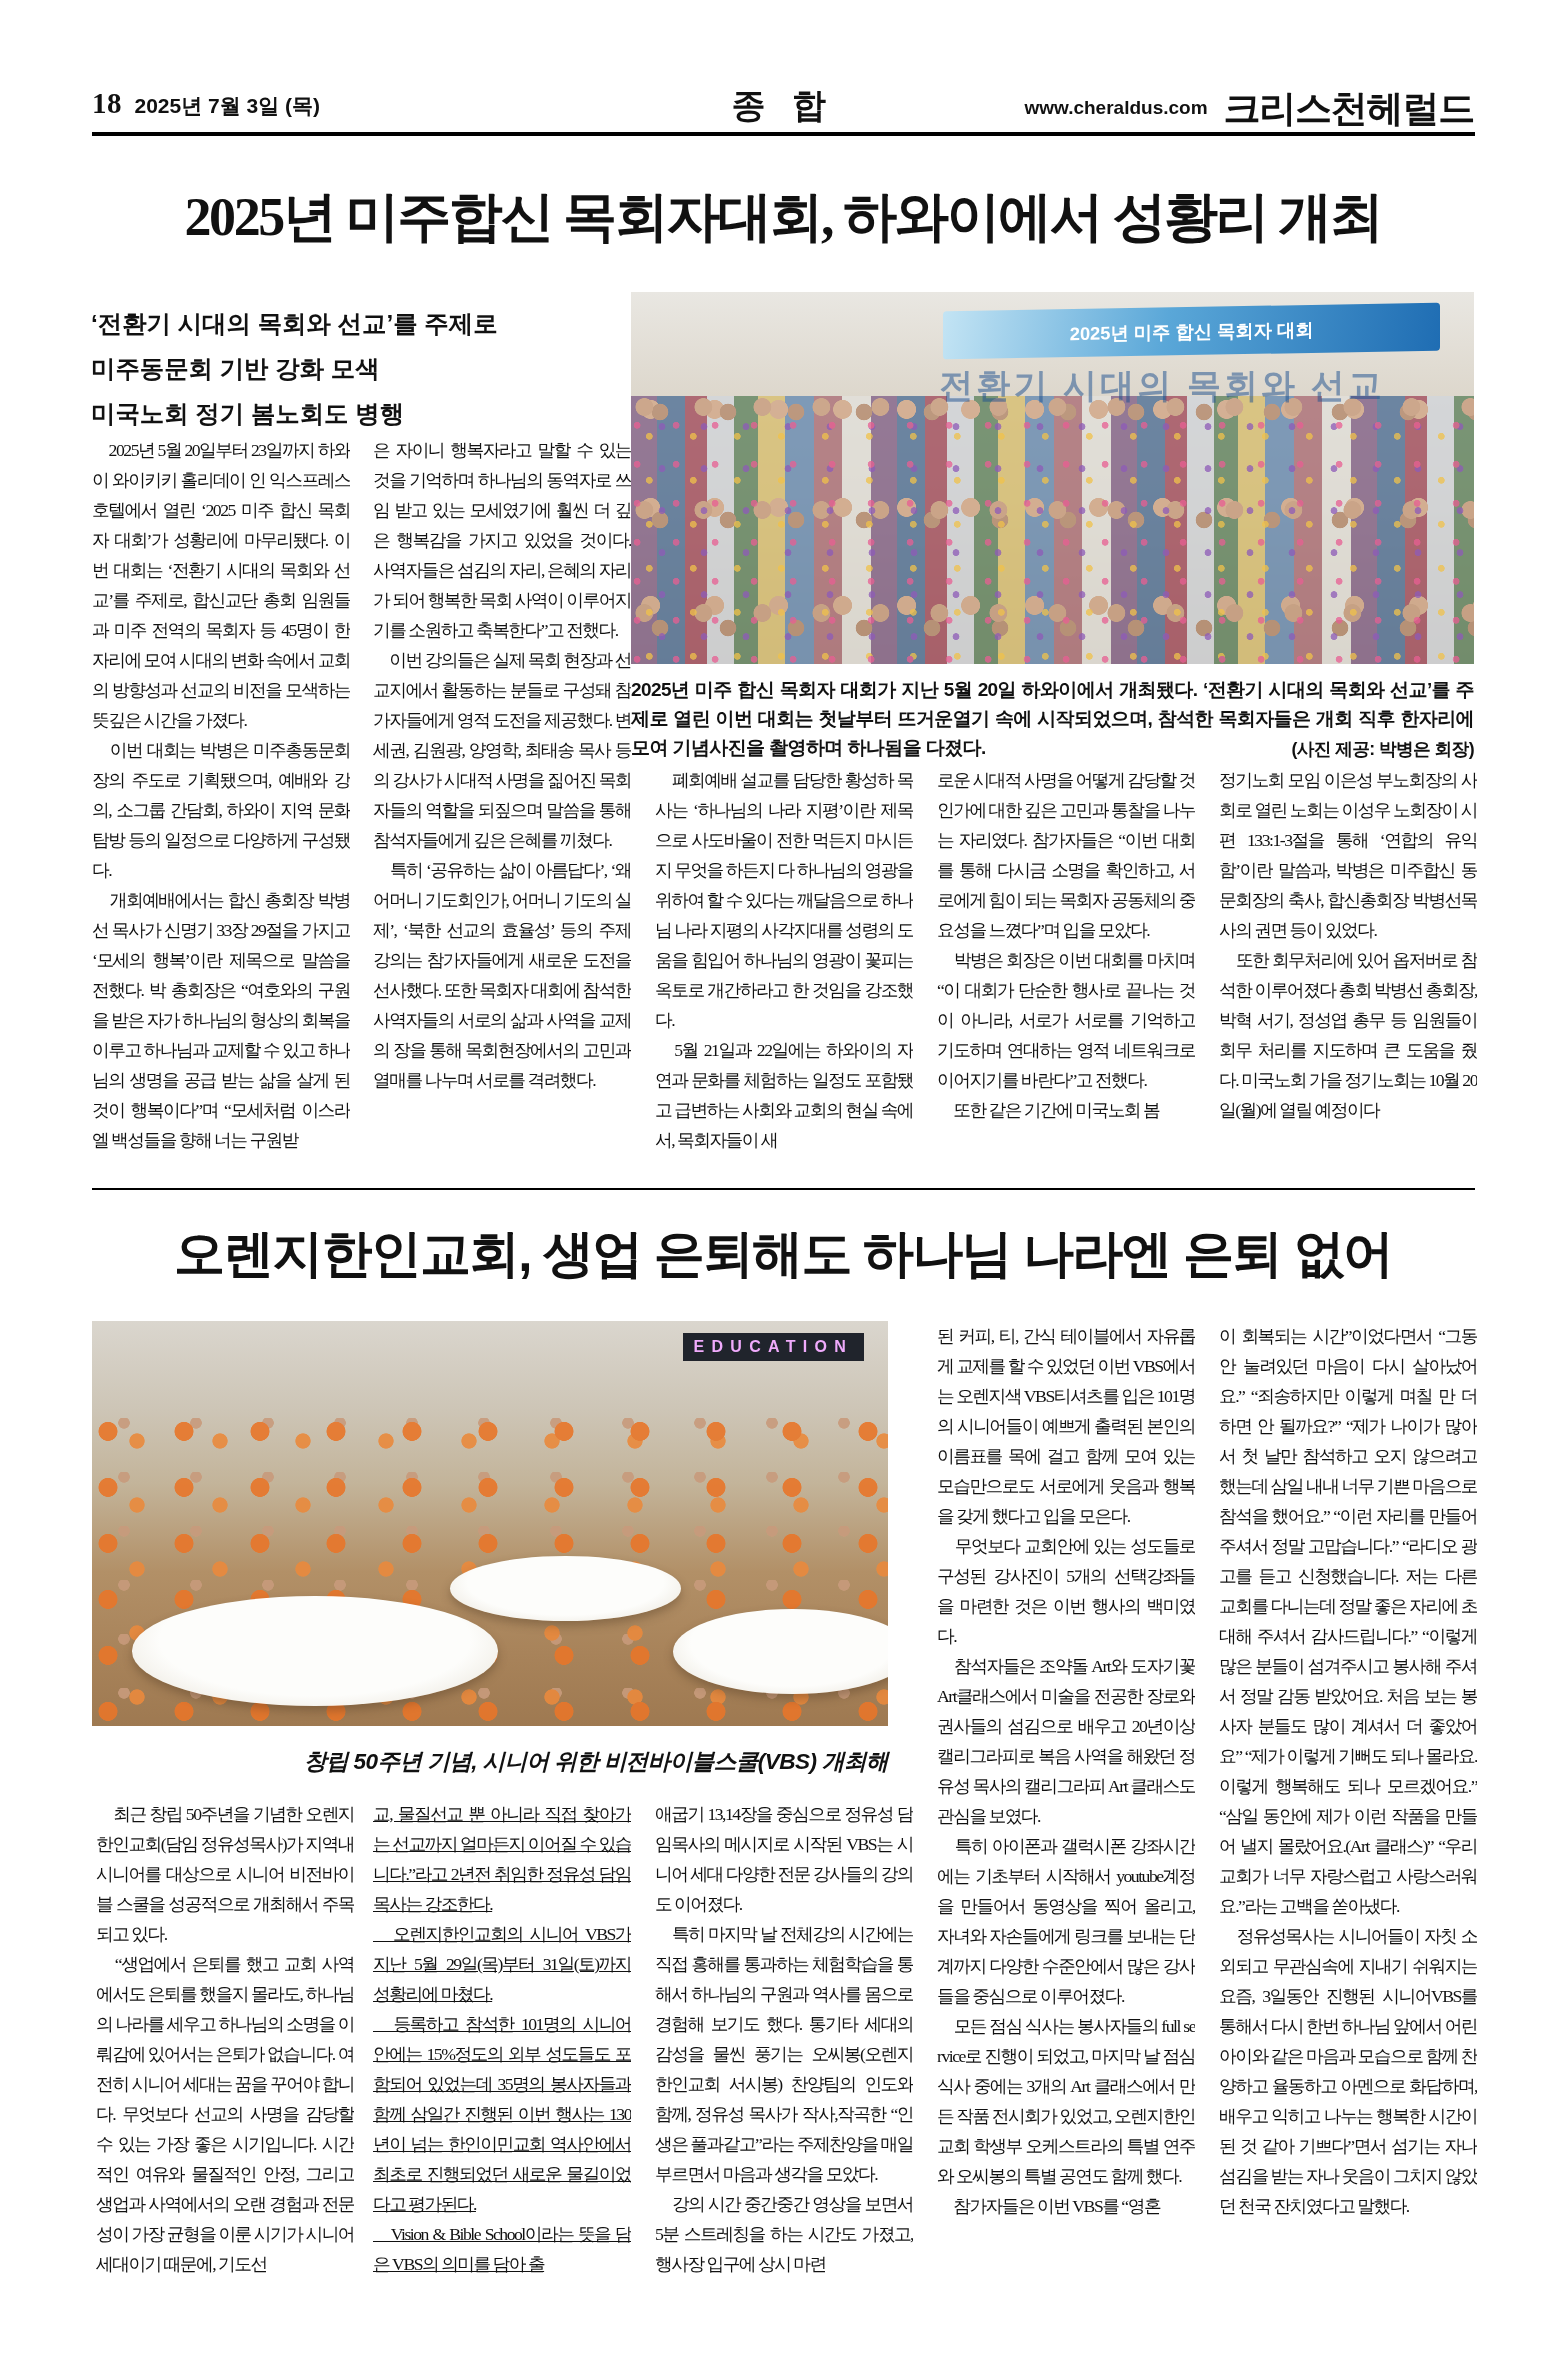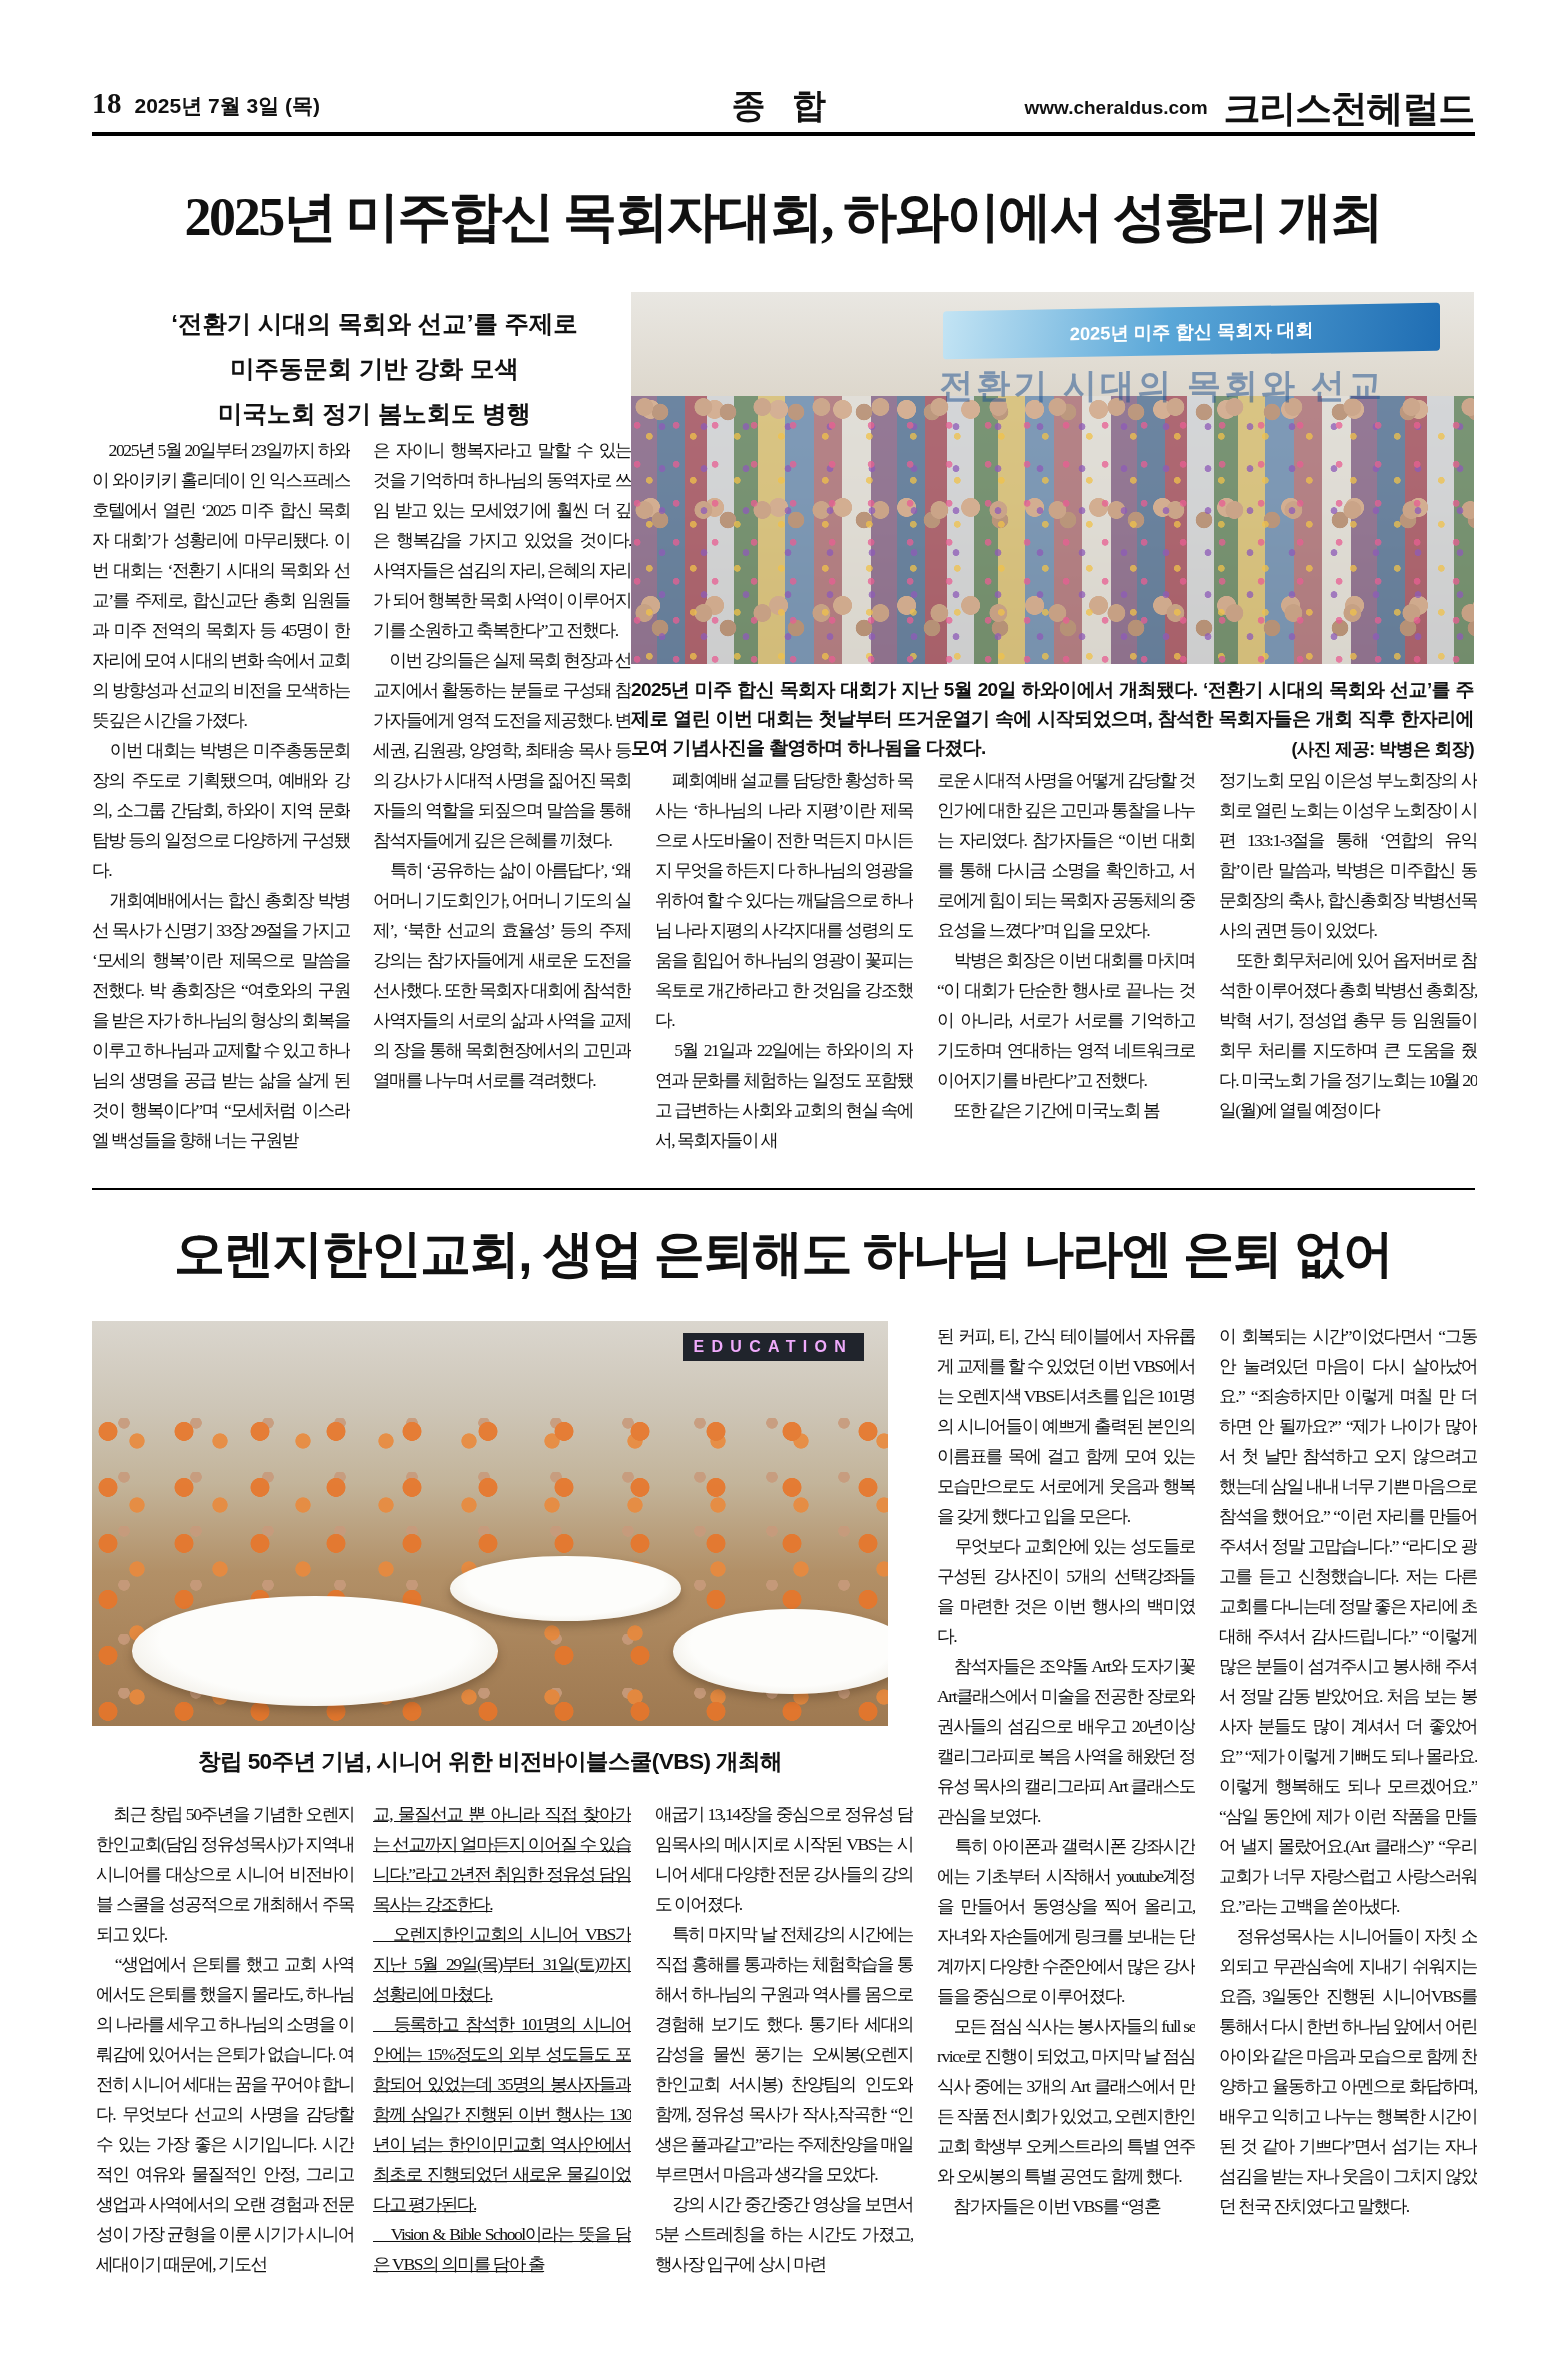--- a/index.html
+++ b/index.html
@@ -14,21 +14,21 @@
              font-family:"Liberation Sans",sans-serif;font-size:34px;font-weight:800;letter-spacing:8.6px;}
   .mh-right{position:absolute;right:92px;top:84px;white-space:nowrap;text-align:right;}
   .site-url{font-family:"Liberation Sans",sans-serif;font-size:19px;font-weight:600;vertical-align:7.3px;}
   .masthead-logo{font-family:"Liberation Sans",sans-serif;font-size:37px;font-weight:900;letter-spacing:-1.2px;margin-left:13.4px;}
   .rule-top{position:absolute;left:92px;top:132px;width:1383px;height:3.7px;background:#000;}
   .rule-mid{position:absolute;left:92px;top:1188px;width:1383px;height:1.8px;background:#000;}
 
   
   .a1-headline{position:absolute;left:0;right:0;top:181px;margin:0;text-align:center;
                font-size:54px;font-weight:700;letter-spacing:-2.4px;white-space:nowrap;}
-  .a1-subheads{position:absolute;left:108px;top:301px;width:533px;text-align:center;
+  .a1-subheads{position:absolute;left:91px;top:301px;width:533px;
                font-family:"Liberation Sans",sans-serif;font-size:24.4px;font-weight:700;line-height:45px;}
 
   
   .col{position:absolute;width:258px;font-size:17.7px;line-height:30px;letter-spacing:-1.5px;
        text-align:justify;word-break:break-all;overflow:hidden;}
   .col p{margin:0;}
   .a1c1{left:92px; top:435px; height:753px;}
   .a1c2{left:373px; top:435px; height:753px;}
   .a1c3{left:655px;top:765px;height:423px;}
   .a1c4{left:937px;top:765px;height:423px;}
@@ -79,22 +79,22 @@
           box-shadow:0 4.9px 9.8px rgba(70,50,30,.35);}
   .photo2 .t1{left:5%;bottom:5%;width:46%;height:27%;}
   .photo2 .t2{left:45%;bottom:26%;width:29%;height:16%;}
   .photo2 .t3{left:73%;bottom:8%;width:30%;height:21%;}
   .photo2 .people{position:absolute;left:0;top:24%;width:100%;height:76%;opacity:.9;
      background-image:
        radial-gradient(circle 9.8px at 16px 13.4px,#e8762a 0 9.2px,rgba(0,0,0,0) 9.8px),
        radial-gradient(circle 8px at 45px 23px,#ea8a3d 0 7.3px,rgba(0,0,0,0) 8px),
        radial-gradient(circle 6.1px at 32px 4.9px,#c89b7c 0 5.5px,rgba(0,0,0,0) 6.1px);
      background-size:76px 56px,83px 64px,72px 54px;}
-  .caption2{position:absolute;left:92px;top:1746px;width:796px;text-align:center;
-            font-family:"Liberation Sans",sans-serif;font-size:22.6px;font-weight:800;letter-spacing:-0.6px;}
+  .caption2{position:absolute;left:92px;top:1746px;width:796px;text-align:right;
+            font-family:"Liberation Sans",sans-serif;font-size:22.6px;font-weight:800;letter-spacing:-0.6px;font-style:italic;}
   .a2c1{left:96px; top:1799px;height:550px;}
   .a2c2{left:373px; top:1799px;height:550px;text-decoration:underline;}
   .a2c3{left:655px;top:1799px;height:550px;}
   .a2c4{left:937px;top:1321px;height:1029px;}
   .a2c5{left:1219px;top:1321px;height:1029px;}
 </style>
 </head>
 <body>
 
 <div class="page">

